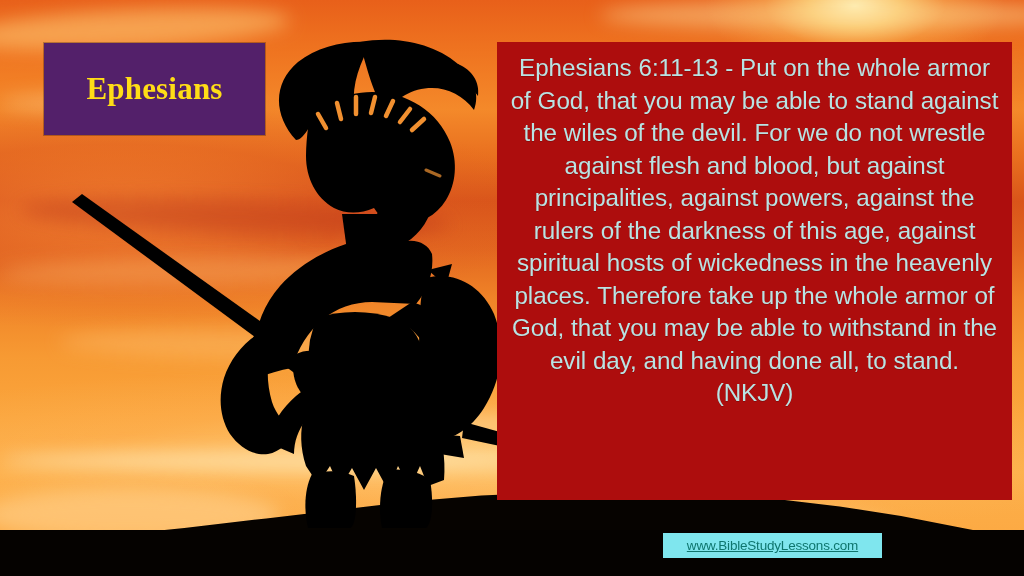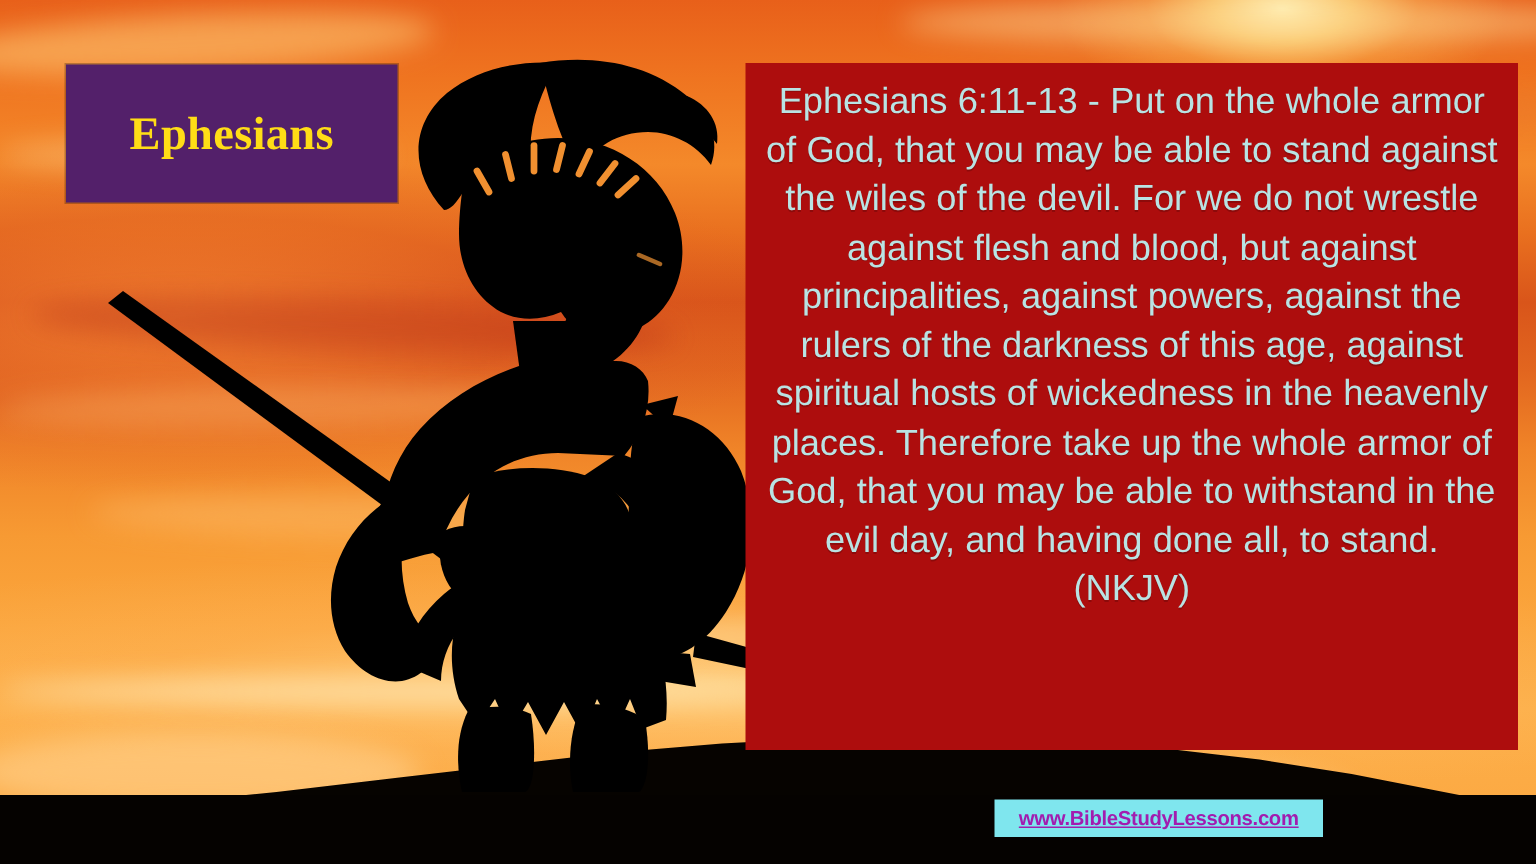--- a/index.html
+++ b/index.html
@@ -151,23 +151,23 @@
   
   .url-badge {
     position:absolute;
     left:663px; top:533px;
     width:219px; height:25px;
     background:#7fe6ee;
     display:flex; align-items:center; justify-content:center;
   }
   .url-badge .url-text {
     font-family:"Liberation Sans", sans-serif;
-    font-weight:bold;
+    font-weight:normal;
     font-size:13.5px;
-    color:#a21caf;
+    color:#0f766e;
     text-decoration:underline;
     letter-spacing:-0.2px;
     white-space:nowrap;
   }
 </style>
 </head>
 <body>
 
 <div id="slide">
 

